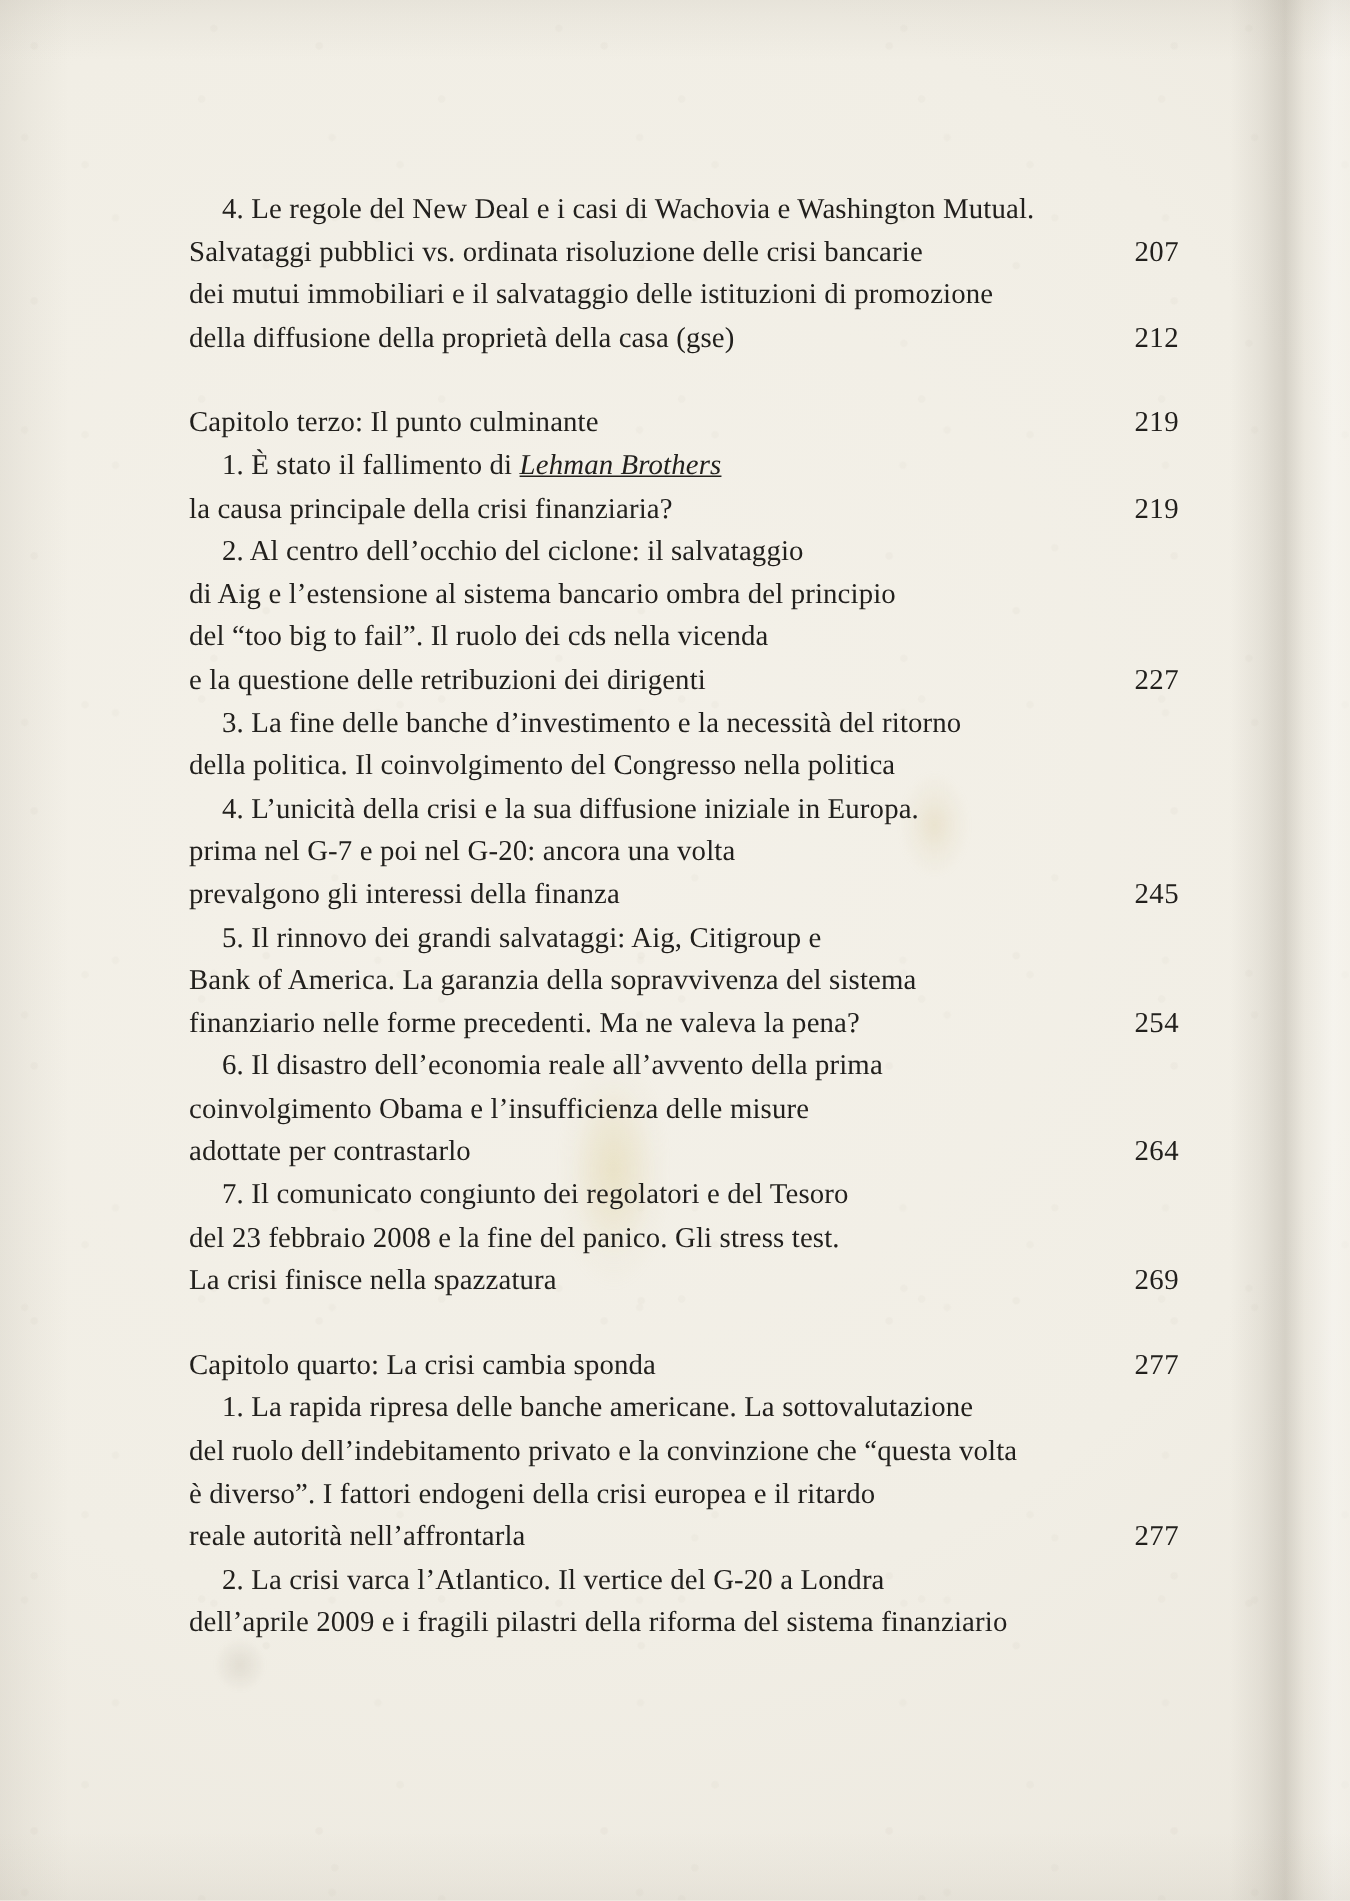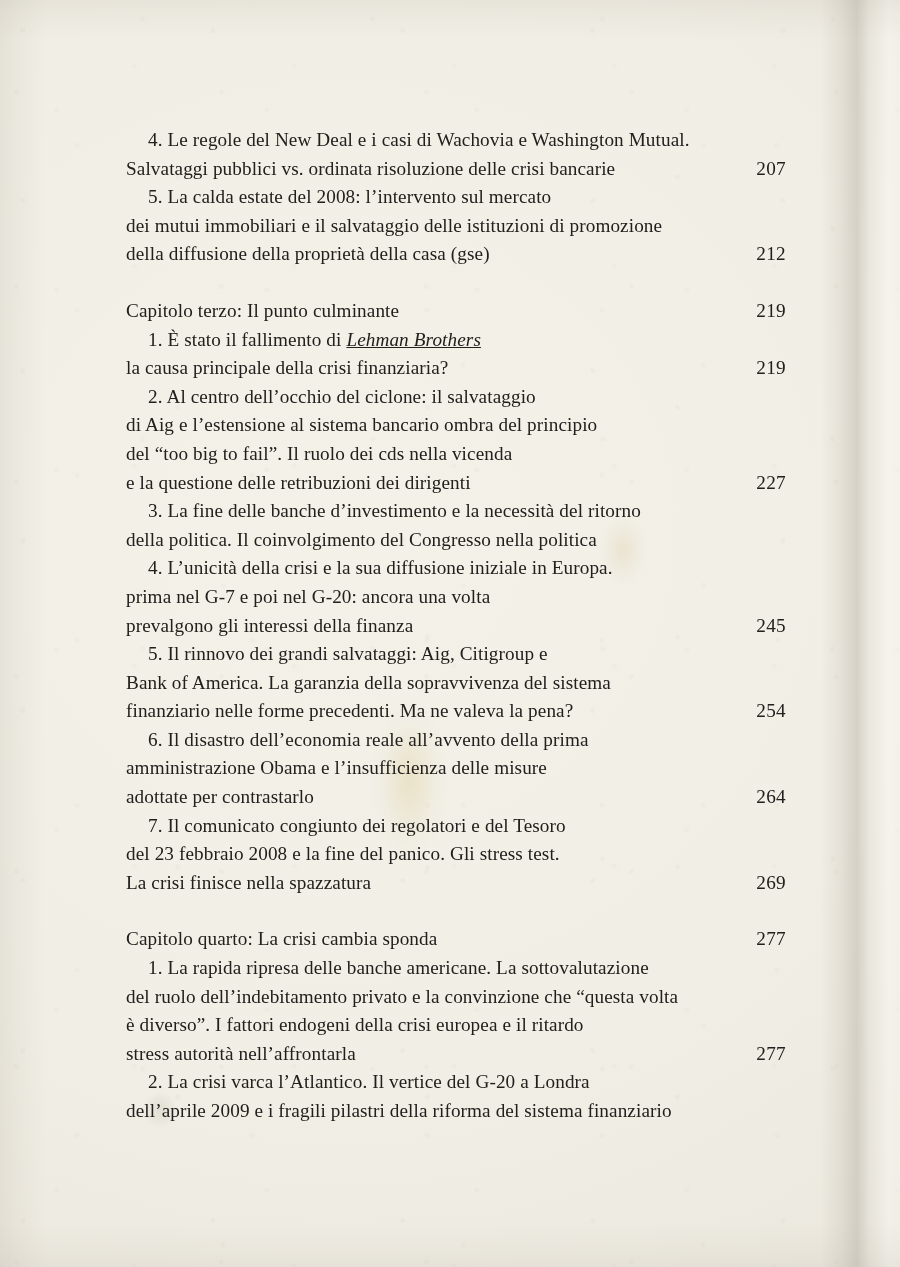--- a/index.html
+++ b/index.html
@@ -171,21 +171,20 @@
   <div class="stain"></div>
   <div class="stain2"></div>
   <div class="stain3"></div>
 
   <div class="toc" id="toc-root">
       <div class="toc-entry">
         <div class="line indent"><span class="txt">4. Le regole del New Deal e i casi di Wachovia e Washington Mutual.</span></div>
         <div class="line"><span class="txt">Salvataggi pubblici vs. ordinata risoluzione delle crisi bancarie</span><span class="pagenum">207</span></div>
       </div>
       <div class="toc-entry">
-        <div class="line indent"><span class="txt">5. La calda estate del 2008: l’intervento sul mercato</span></div>
         <div class="line"><span class="txt">dei mutui immobiliari e il salvataggio delle istituzioni di promozione</span></div>
         <div class="line"><span class="txt">della diffusione della proprietà della casa (gse)</span><span class="pagenum">212</span></div>
       </div>
       <div class="toc-entry chapter">
         <div class="line"><span class="txt">Capitolo terzo: Il punto culminante</span><span class="pagenum">219</span></div>
       </div>
       <div class="toc-entry">
         <div class="line indent"><span class="txt"><span>1. È stato il fallimento di </span><i>Lehman Brothers</i></span></div>
         <div class="line"><span class="txt">la causa principale della crisi finanziaria?</span><span class="pagenum">219</span></div>
       </div>
@@ -204,36 +203,36 @@
         <div class="line"><span class="txt">prima nel G-7 e poi nel G-20: ancora una volta</span></div>
         <div class="line"><span class="txt">prevalgono gli interessi della finanza</span><span class="pagenum">245</span></div>
       </div>
       <div class="toc-entry">
         <div class="line indent"><span class="txt">5. Il rinnovo dei grandi salvataggi: Aig, Citigroup e</span></div>
         <div class="line"><span class="txt">Bank of America. La garanzia della sopravvivenza del sistema</span></div>
         <div class="line"><span class="txt">finanziario nelle forme precedenti. Ma ne valeva la pena?</span><span class="pagenum">254</span></div>
       </div>
       <div class="toc-entry">
         <div class="line indent"><span class="txt">6. Il disastro dell’economia reale all’avvento della prima</span></div>
-        <div class="line"><span class="txt">amministrazione Obama e l’insufficienza delle misure</span></div>
+        <div class="line"><span class="txt">coinvolgimento Obama e l’insufficienza delle misure</span></div>
         <div class="line"><span class="txt">adottate per contrastarlo</span><span class="pagenum">264</span></div>
       </div>
       <div class="toc-entry">
         <div class="line indent"><span class="txt">7. Il comunicato congiunto dei regolatori e del Tesoro</span></div>
         <div class="line"><span class="txt">del 23 febbraio 2008 e la fine del panico. Gli stress test.</span></div>
         <div class="line"><span class="txt">La crisi finisce nella spazzatura</span><span class="pagenum">269</span></div>
       </div>
       <div class="toc-entry chapter">
         <div class="line"><span class="txt">Capitolo quarto: La crisi cambia sponda</span><span class="pagenum">277</span></div>
       </div>
       <div class="toc-entry">
         <div class="line indent"><span class="txt">1. La rapida ripresa delle banche americane. La sottovalutazione</span></div>
         <div class="line"><span class="txt">del ruolo dell’indebitamento privato e la convinzione che “questa volta</span></div>
         <div class="line"><span class="txt">è diverso”. I fattori endogeni della crisi europea e il ritardo</span></div>
-        <div class="line"><span class="txt">stress autorità nell’affrontarla</span><span class="pagenum">277</span></div>
+        <div class="line"><span class="txt">reale autorità nell’affrontarla</span><span class="pagenum">277</span></div>
       </div>
       <div class="toc-entry">
         <div class="line indent"><span class="txt">2. La crisi varca l’Atlantico. Il vertice del G-20 a Londra</span></div>
         <div class="line"><span class="txt">dell’aprile 2009 e i fragili pilastri della riforma del sistema finanziario</span></div>
       </div>
     </div>
 
   <div class="edge-left"></div>
   <div class="edge-right"></div>
   <div class="edge-top"></div>

